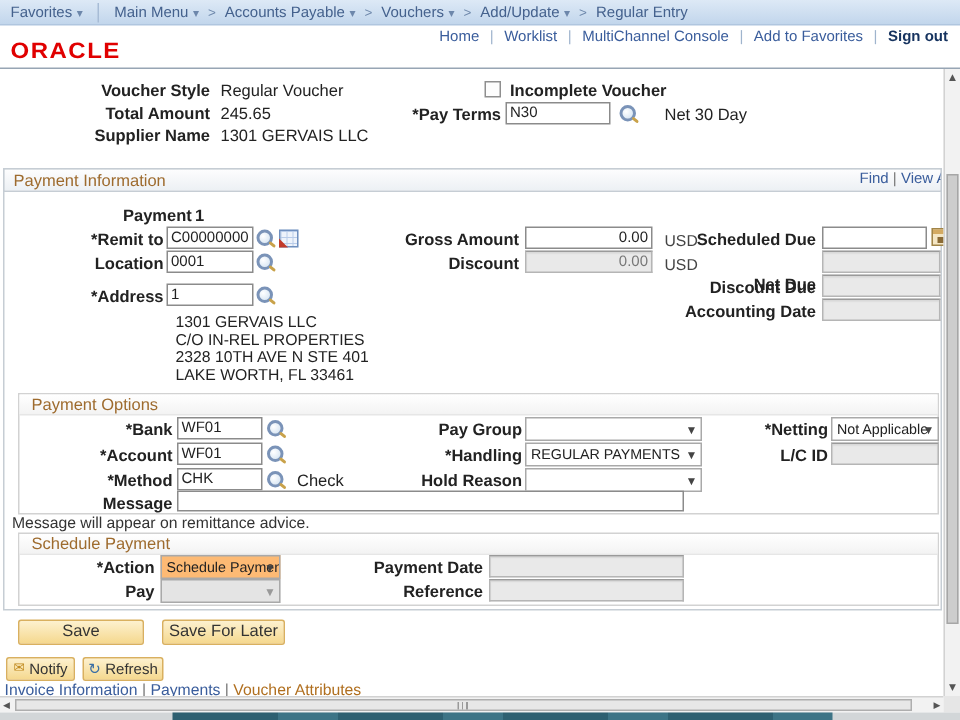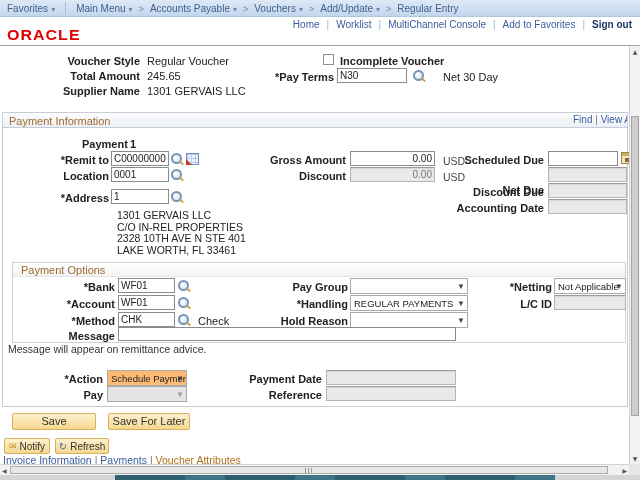--- a/index.html
+++ b/index.html
@@ -240,20 +240,23 @@
   <div class="lbl" style="left:248px;width:100px;top:315px;">Hold Reason</div>
   <div class="dd" style="left:350px;top:312px;width:118px;">
       <span class="txt"></span>
       <span class="ar">▼</span>
     </div>
 
   <div class="lbl" style="left:40px;width:75px;top:330px;">Message</div>
   <input class="inp" style="left: 118px; top: 327px; width: 338px; height: 14px;" value="">
   <div class="note">Message will appear on remittance advice.</div>
 
+  <div class="grp" style="left:12px;top:355px;width:614px;height:49px;">
+    <div class="grp-h"><span class="sec-title">Schedule Payment</span></div>
+  </div>
   <div class="lbl" style="left:28px;width:75px;top:373px;">*Action</div>
   <div class="dd gray" style="left:107px;top:370px;width:80px;">
       <span class="txt">Schedule Paymen</span>
       <span class="ar">▼</span>
     </div>
   <div class="lbl" style="left:222px;width:100px;top:373px;">Payment Date</div>
   <div class="ro" style="left:326px;top:370px;width:130px;"></div>
   <div class="lbl" style="left:28px;width:75px;top:389px;">Pay</div>
   <div class="dd dis" style="left:107px;top:386px;width:80px;">
       <span class="txt"></span>

